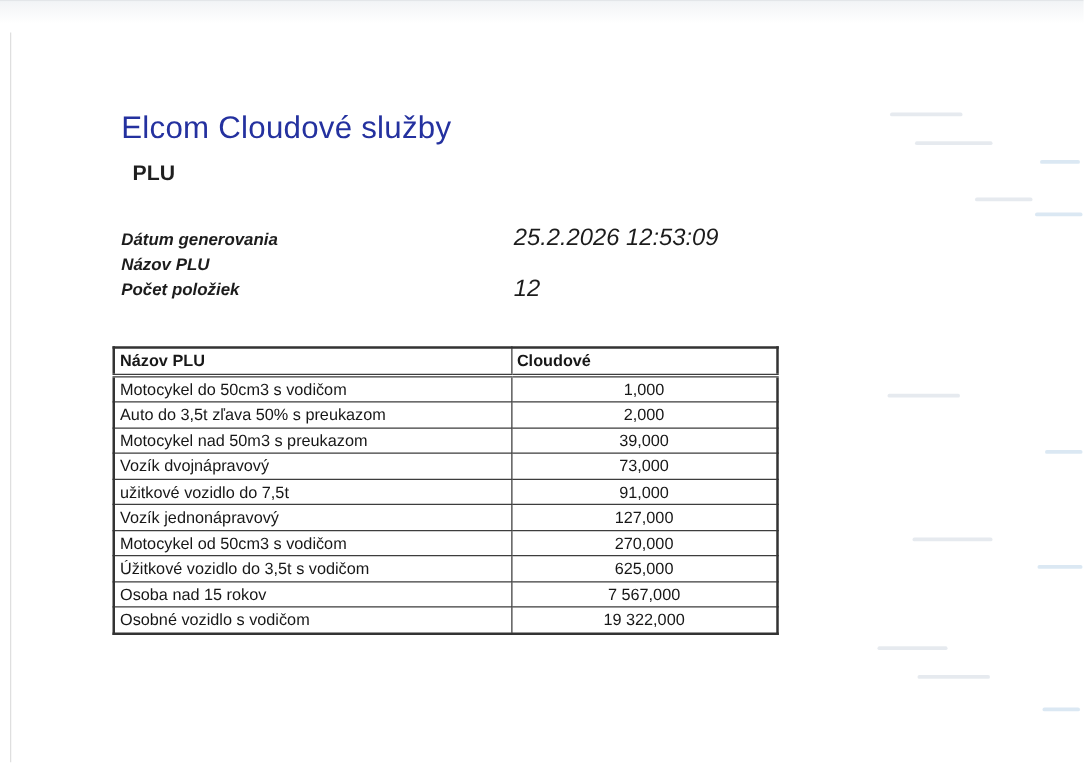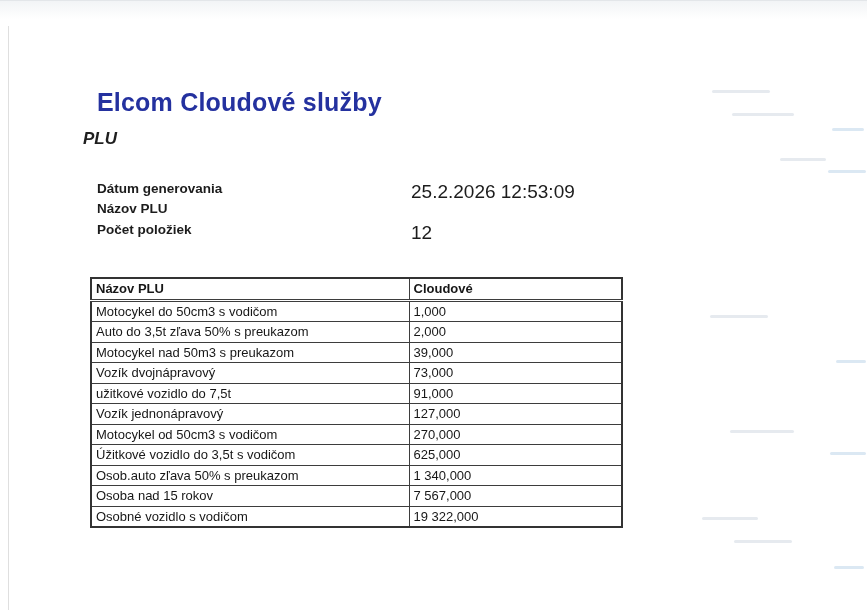--- a/index.html
+++ b/index.html
@@ -25,32 +25,32 @@
     background: #dfdfdf;
   }
   .artifact {
     position: absolute; height: 3px; border-radius: 2px;
     background: #dde3ea; opacity: 0.75;
   }
   .artifact.blue { background: #cfe0ef; }
   
   .doc-title {
     position: absolute; left: 97px; top: 88px;
-    font-size: 25px; font-weight: 700; color: #24319f;
+    font-size: 25px; font-weight: 400; color: #24319f;
     letter-spacing: 0.2px;
   }
   .doc-subtitle {
-    position: absolute; left: 83px; top: 129px;
-    font-size: 17px; font-weight: 700; color: #1f1f1f; font-style: italic;
+    position: absolute; left: 106px; top: 129px;
+    font-size: 17px; font-weight: 700; color: #1f1f1f;
   }
   .meta-list {
     position: absolute; left: 97px; top: 181px; width: 480px;
   }
   .meta-row {
-    display: flex; height: 20.4px; align-items: flex-start;
+    display: flex; height: 20.4px; align-items: center; font-style: italic;
   }
   .meta-label {
     width: 314px; font-size: 13.5px; font-weight: 700; color: #1c1c1c;
   }
   .meta-value {
     font-size: 19px; font-weight: 400; color: #1c1c1c;
   }
   .plu-table {
     position: absolute; left: 90px; top: 277px; width: 531px;
     border-collapse: collapse; table-layout: fixed;
@@ -63,21 +63,21 @@
     line-height: 19.5px;
     overflow: hidden; white-space: nowrap;
   }
   .plu-table { border: 2px solid #333333; }
   .plu-table th {
     text-align: left; font-weight: 700;
     border-bottom: 3px double #3d3d3d;
   }
   .col-name { width: 318px; }
   .col-qty  { width: 213px; }
-  .qty-cell, th.qty-head-align { text-align: left; margin-top: 36px; }
+  .qty-cell, th.qty-head-align { text-align: center; margin-top: 36px; }
   th[data-name="column-header-qty"] { text-align: left; }
 </style>
 </head>
 <body>
 
 <div class="page" data-name="scanned-report-page">
 
   <div class="top-band" data-name="scan-top-edge"></div>
   <div class="left-scan-line" data-name="scan-left-edge-line"></div>
   <div class="artifact" style="left:712px; top:90px; width:58px;" data-name="scan-artifact"></div>
@@ -149,24 +149,20 @@
         </tr>
         <tr data-name="table-row">
           <td class="name-cell" data-name="plu-name-cell">Motocykel od 50cm3 s vodičom</td>
           <td class="qty-cell" data-name="plu-qty-cell">270,000</td>
         </tr>
         <tr data-name="table-row">
           <td class="name-cell" data-name="plu-name-cell">Úžitkové vozidlo do 3,5t s vodičom</td>
           <td class="qty-cell" data-name="plu-qty-cell">625,000</td>
         </tr>
         <tr data-name="table-row">
-          <td class="name-cell" data-name="plu-name-cell">Osob.auto zľava 50% s preukazom</td>
-          <td class="qty-cell" data-name="plu-qty-cell">1 340,000</td>
-        </tr>
-        <tr data-name="table-row">
           <td class="name-cell" data-name="plu-name-cell">Osoba nad 15 rokov</td>
           <td class="qty-cell" data-name="plu-qty-cell">7 567,000</td>
         </tr>
         <tr data-name="table-row">
           <td class="name-cell" data-name="plu-name-cell">Osobné vozidlo s vodičom</td>
           <td class="qty-cell" data-name="plu-qty-cell">19 322,000</td>
         </tr>
       </tbody>
   </table>
 

